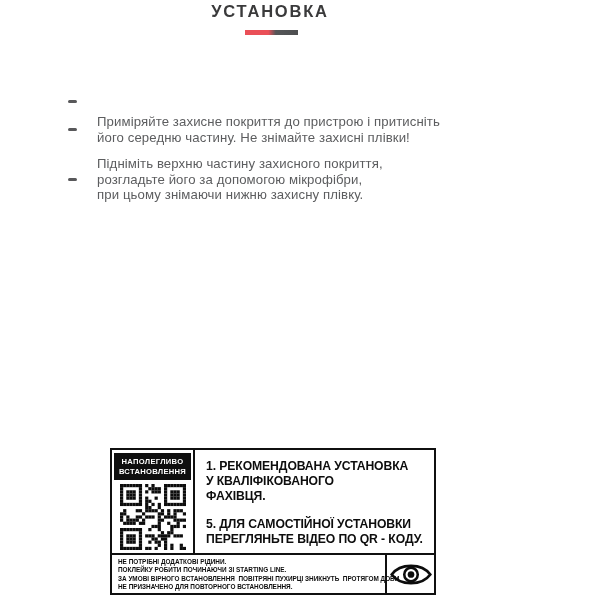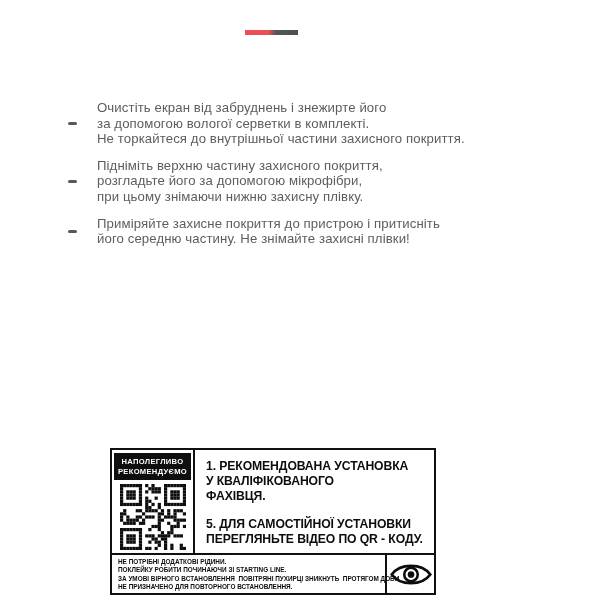--- a/index.html
+++ b/index.html
@@ -35,47 +35,45 @@
   .box-bottom{height:38px;flex:0 0 38px;display:flex;}
   .notes{flex:1;border-right:2px solid #101010;padding:3px 0 0 6px;white-space:pre;
          font-weight:700;font-size:6.4px;line-height:8.3px;color:#0d0d0d;min-width:0;}
   .eye-cell{width:47px;flex:0 0 47px;display:flex;align-items:center;justify-content:center;}
 </style>
 </head>
 <body>
 
 <div class="canvas">
 
+  <h1 class="title">УСТАНОВКА</h1>
   <div class="accent-bar"></div>
 
   <ul class="steps">
     <li class="step">
       <span class="dash"></span>
-      <span class="step-text">Очистіть екран від забруднень і знежирте його
-за допомогою вологої серветки в комплекті.
-Не торкайтеся до внутрішньої частини захисного покриття.</span>
+    </li>
+    <li class="step">
+      <span class="dash"></span>
+      <span class="step-text">Приміряйте захисне покриття до пристрою і притисніть
+його середню частину. Не знімайте захисні плівки!</span>
     </li>
     <li class="step">
       <span class="dash"></span>
       <span class="step-text">Підніміть верхню частину захисного покриття,
 розгладьте його за допомогою мікрофібри,
 при цьому знімаючи нижню захисну плівку.</span>
     </li>
-    <li class="step">
-      <span class="dash"></span>
-      <span class="step-text">Приміряйте захисне покриття до пристрою і притисніть
-його середню частину. Не знімайте захисні плівки!</span>
-    </li>
   </ul>
 
   <div class="info-box">
     <div class="box-top">
       <div class="box-left">
         <div class="badge">НАПОЛЕГЛИВО
-РЕКОМЕНДУЄМО</div>
+ВСТАНОВЛЕННЯ</div>
         <svg class="qr" width="66" height="66" viewBox="0 0 66 66" fill="#0d0d0d" aria-hidden="true">
             <rect x="0.00" y="0.00" width="3.20" height="3.20"></rect>
             <rect x="3.14" y="0.00" width="3.20" height="3.20"></rect>
             <rect x="6.29" y="0.00" width="3.20" height="3.20"></rect>
             <rect x="9.43" y="0.00" width="3.20" height="3.20"></rect>
             <rect x="12.57" y="0.00" width="3.20" height="3.20"></rect>
             <rect x="15.71" y="0.00" width="3.20" height="3.20"></rect>
             <rect x="18.86" y="0.00" width="3.20" height="3.20"></rect>
             <rect x="0.00" y="3.14" width="3.20" height="3.20"></rect>
             <rect x="18.86" y="3.14" width="3.20" height="3.20"></rect>

